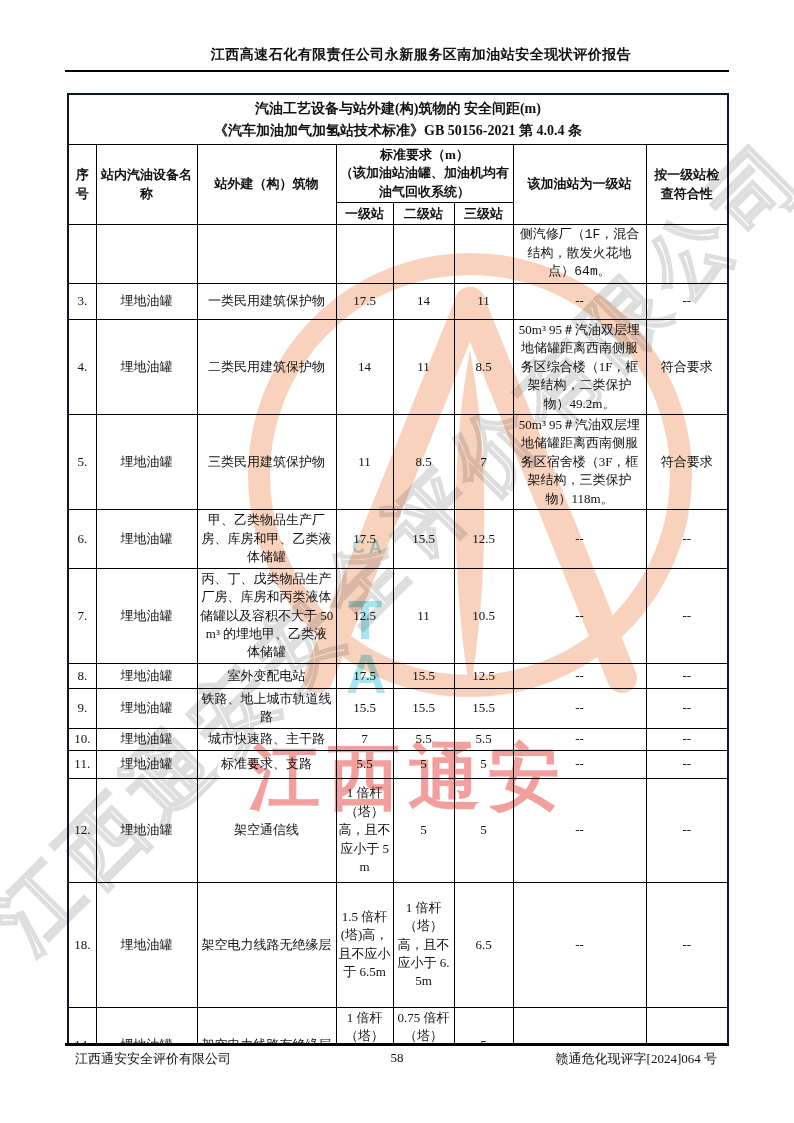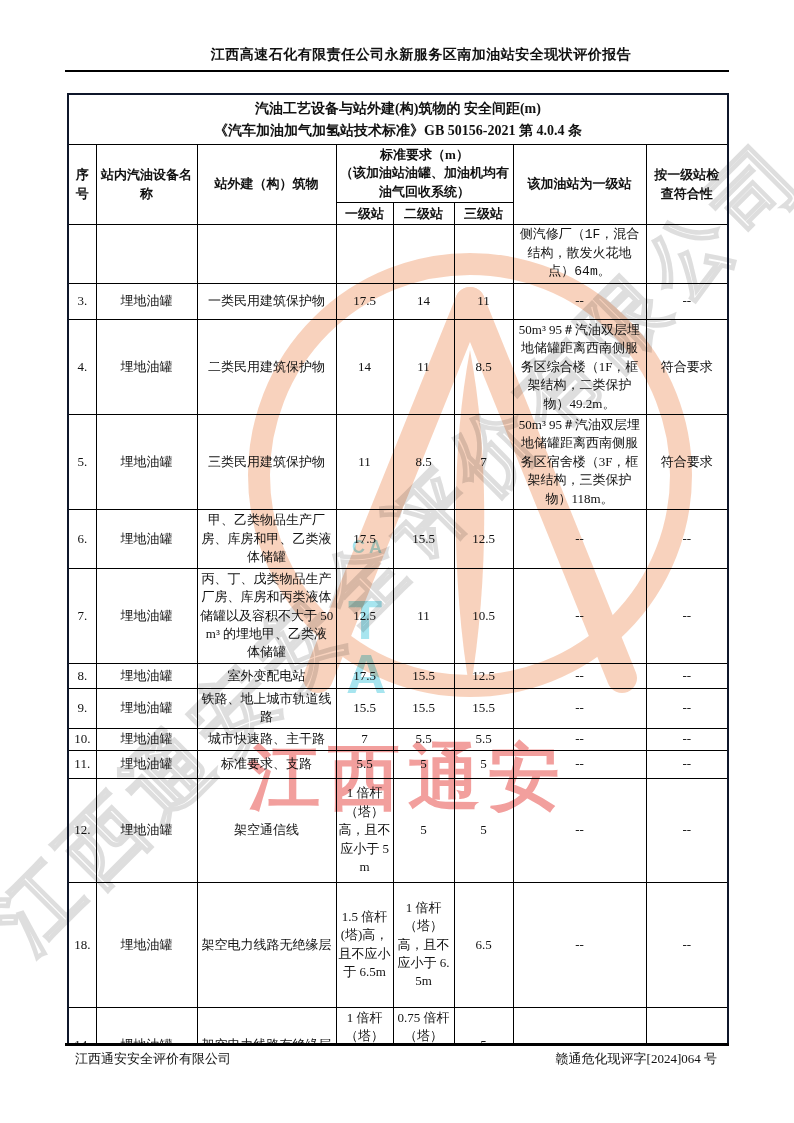--- a/index.html
+++ b/index.html
@@ -282,16 +282,17 @@
             <td>--</td>
             <td>--</td>
           </tr>
         </tbody>
     </table>
   </div>
   <div class="bottom-cut-line"></div>
 
   <div class="footer">
     <span class="footer-company">江西通安安全评价有限公司</span>
+    <span class="footer-page">58</span>
     <span class="footer-doc">赣通危化现评字[2024]064 号</span>
   </div>
 
 </div>
 
 </body></html>

